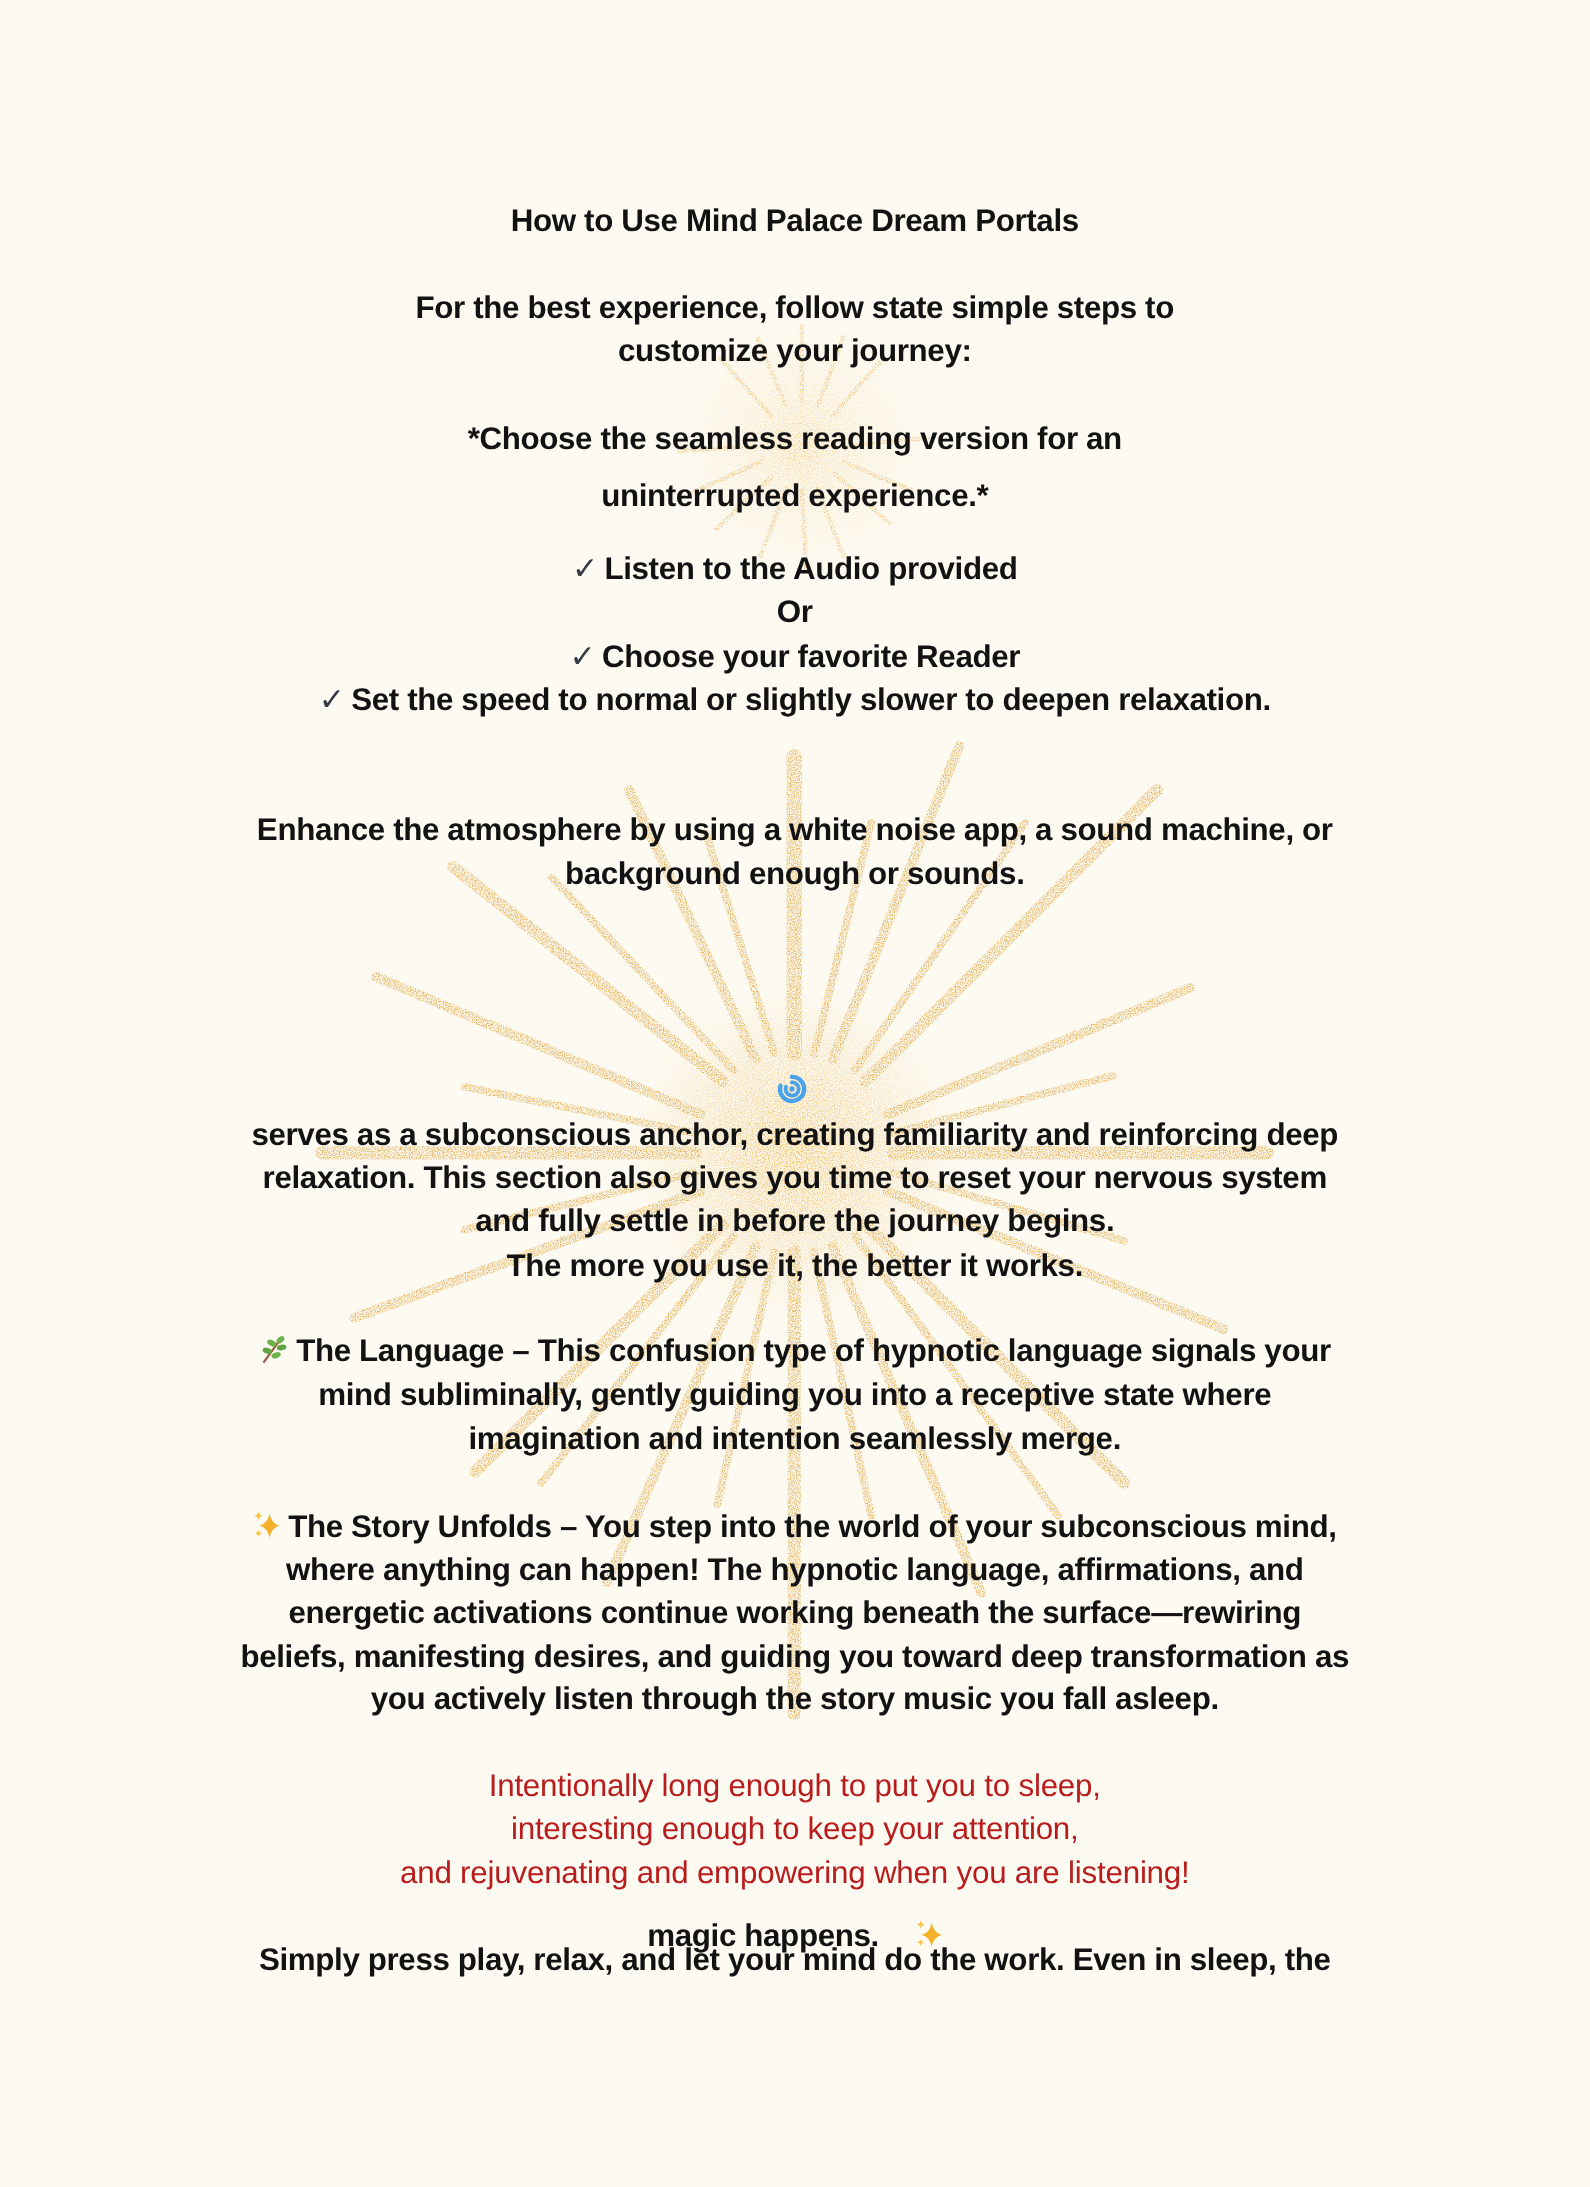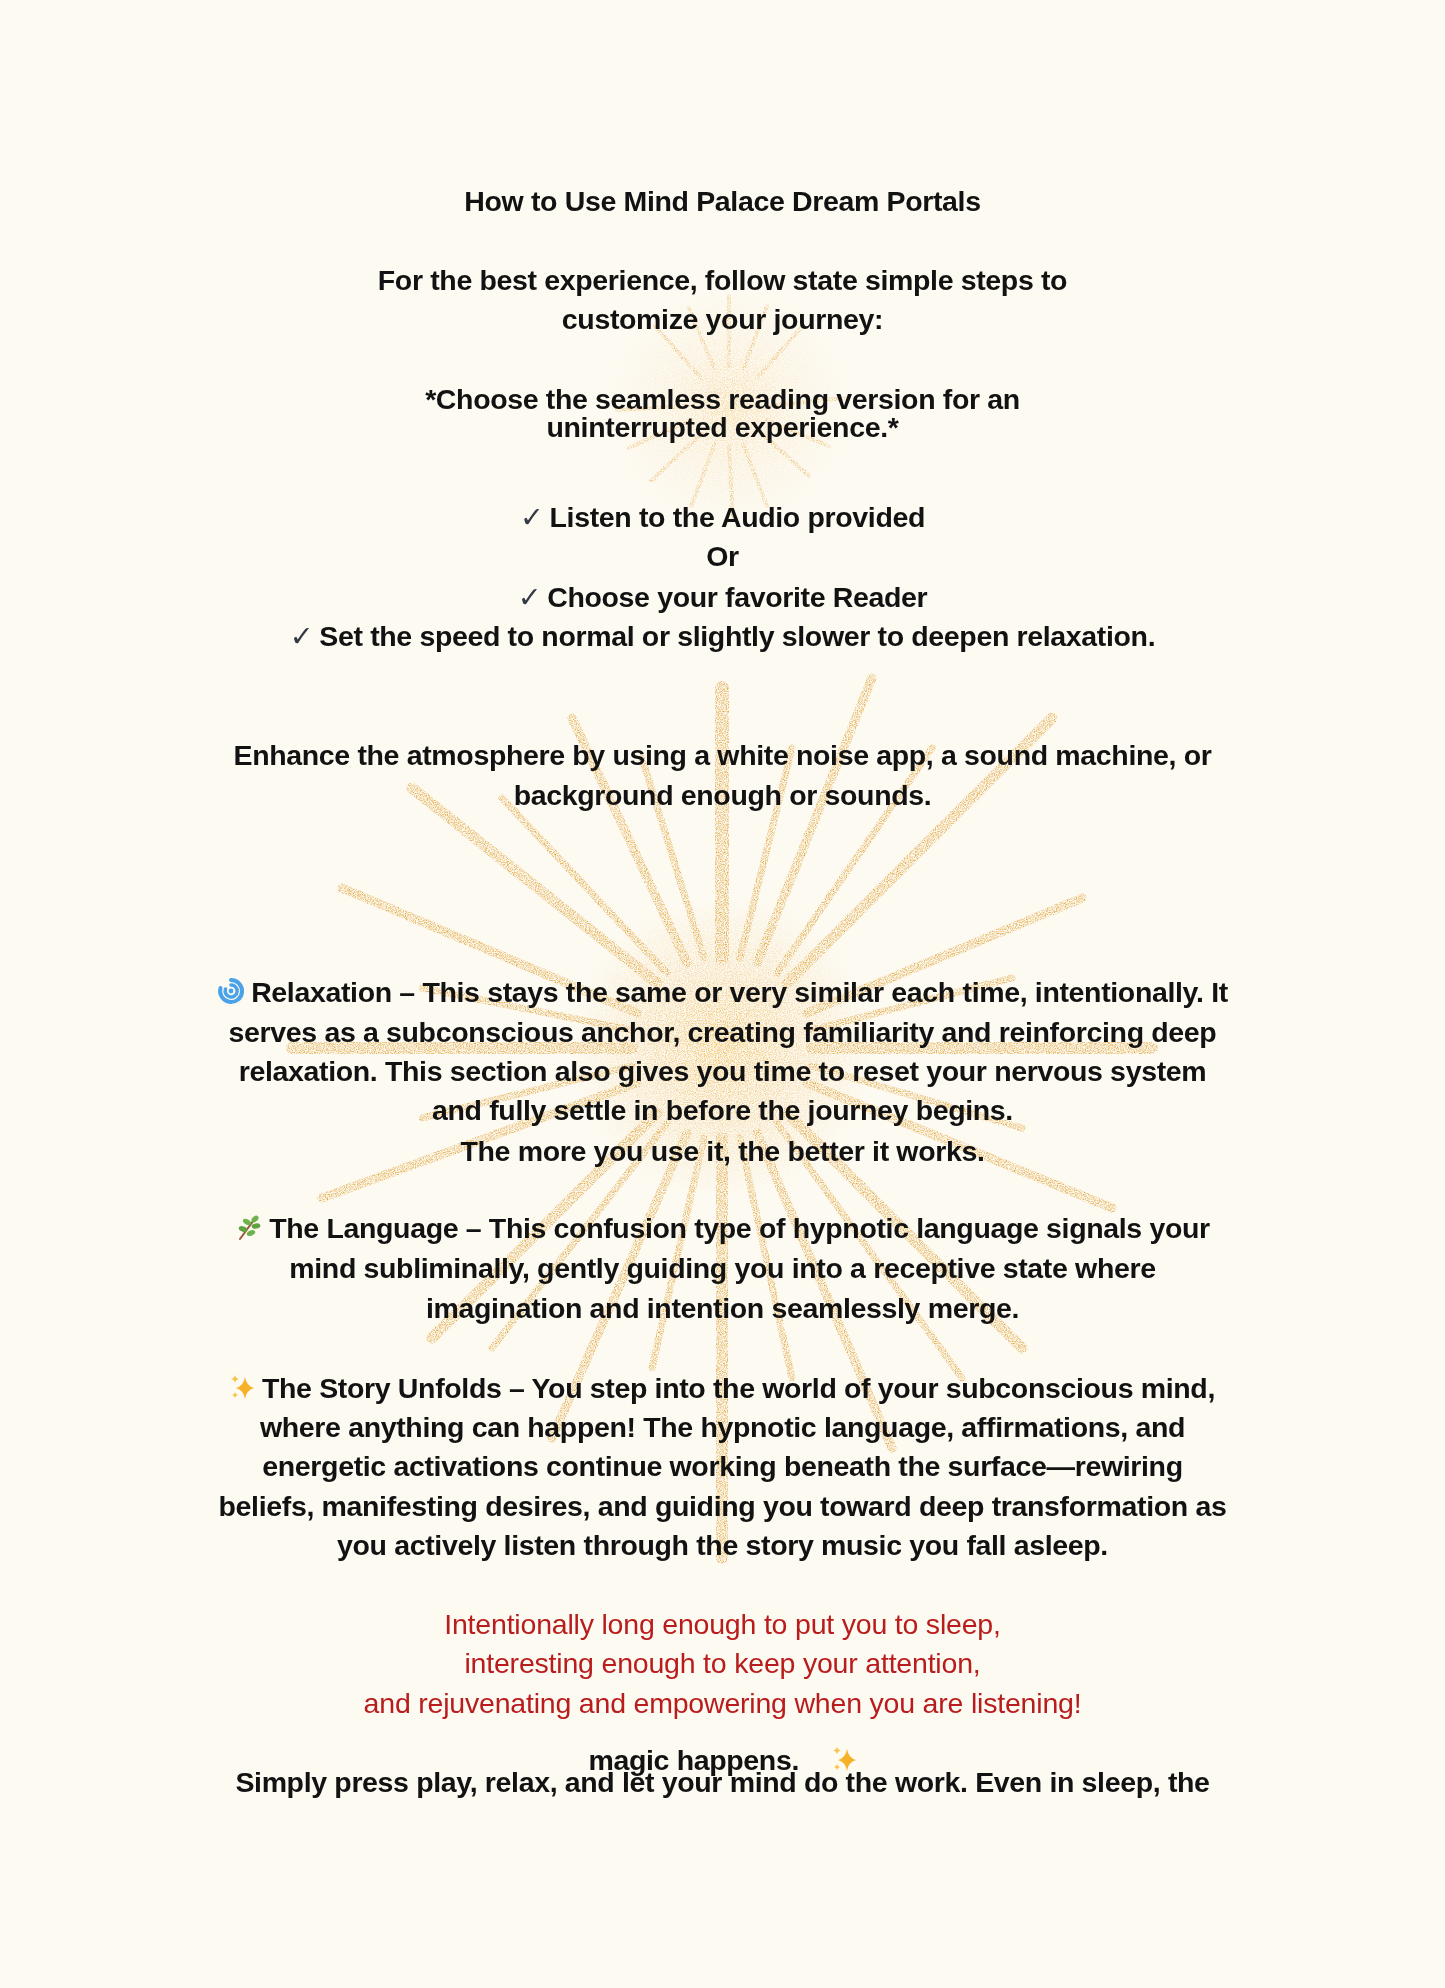--- a/index.html
+++ b/index.html
@@ -138,21 +138,21 @@
 
   <div class="line" style="top:182px;">How to Use Mind Palace Dream Portals</div>
 
   <section>
     <div class="line" style="top:261px;">For the best experience, follow state simple steps to</div>
     <div class="line" style="top:300px;">customize your journey:</div>
   </section>
 
   <section>
     <div class="line" style="top:380px;">*Choose the seamless reading version for an</div>
-    <div class="line" style="top:408px;">uninterrupted experience.*</div>
+    <div class="line" style="top:432px;">uninterrupted experience.*</div>
   </section>
 
   <section>
     <div class="line" style="top:498px;">
       <span class="check">✓</span><span>Listen to the Audio provided</span>
     </div>
     <div class="line" style="top:537px;">Or</div>
     <div class="line" style="top:578px;">
       <span class="check">✓</span><span>Choose your favorite Reader</span>
     </div>
@@ -168,21 +168,21 @@
 
 
   <section>
     <div class="line" style="top:973px;">
       <span class="emoji">
         <svg width="28" height="28" viewBox="0 0 28 28">
           <path d="M14 3 A11 11 0 1 1 3.5 11" fill="none" stroke="#4aa3e8" stroke-width="4" stroke-linecap="round"></path>
           <path d="M14 8 A6 6 0 1 1 8.5 12" fill="none" stroke="#4aa3e8" stroke-width="3.5" stroke-linecap="round"></path>
           <circle cx="14" cy="14" r="2.4" fill="#4aa3e8"></circle>
         </svg>
-      </span><span>Relaxation – This stays the same or very similar each time, intentionally. It</span>
+      </span>
     </div>
     <div class="line" style="top:1013px;">serves as a subconscious anchor, creating familiarity and reinforcing deep</div>
     <div class="line" style="top:1052px;">relaxation. This section also gives you time to reset your nervous system</div>
     <div class="line" style="top:1091px;">and fully settle in before the journey begins.</div>
     <div class="line" style="top:1132px;">The more you use it, the better it works.</div>
   </section>
 
   <section>
     <div class="line" style="top:1209px;">
       <span class="emoji">

